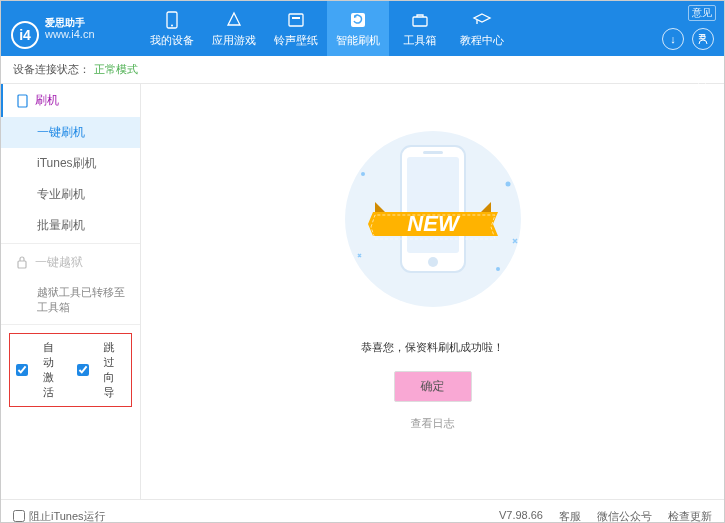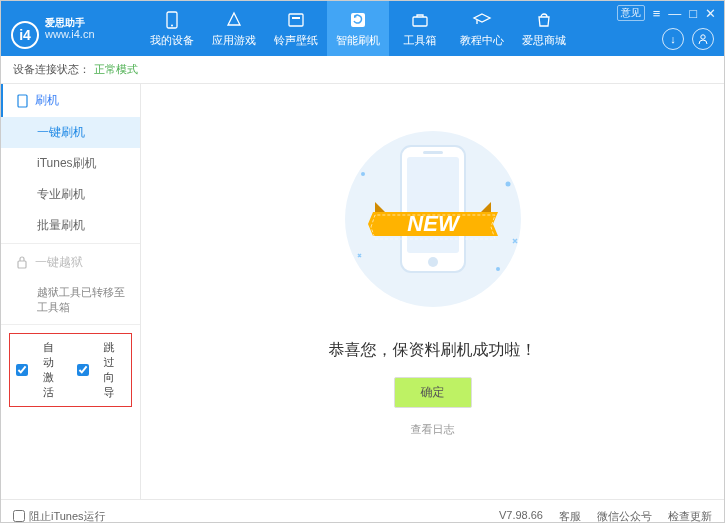--- a/index.html
+++ b/index.html
@@ -9,51 +9,51 @@
     .header { height: 55px; background: #1e88e5; display: flex; align-items: center; padding: 0 10px; color: #fff; position: relative; }
     .logo-area { display: flex; align-items: center; gap: 6px; width: 130px; }
     .logo-icon { width: 28px; height: 28px; border: 2px solid #fff; border-radius: 50%; display: flex; align-items: center; justify-content: center; font-size: 14px; font-weight: bold; margin-top: 12px; }
     .logo-text { display: flex; flex-direction: column; line-height: 1.1; }
     .app-name { font-size: 10px; font-weight: bold; }
     .app-url { font-size: 11px; opacity: 0.85; }
     .nav-tabs { display: flex; height: 55px; }
     .nav-tab { width: 62px; display: flex; flex-direction: column; align-items: center; justify-content: center; gap: 3px; font-size: 11px; cursor: pointer; }
     .nav-tab.active { background: #42a5f5; }
     .nav-icon { width: 20px; height: 20px; display: flex; align-items: center; justify-content: center; }
-    .top-right { position: absolute; right: 8px; top: 4px; display: flex; gap: 8px; font-size: 13px; align-items: center; }
+    .top-right { position: absolute; right: 8px; top: 4px; display: flex; gap: 8px; font-size: 13px; align-items: center; flex-direction: column; }
     .top-btn { cursor: pointer; opacity: 0.9; }
     .header-circles { position: absolute; right: 10px; bottom: 6px; display: flex; gap: 8px; }
     .circle-btn { width: 22px; height: 22px; border: 1.5px solid rgba(255,255,255,0.8); border-radius: 50%; display: flex; align-items: center; justify-content: center; cursor: pointer; font-size: 11px; }
     
     
     .status-bar { height: 28px; display: flex; align-items: center; padding: 0 12px; font-size: 11px; color: #555; border-bottom: 1px solid #e8e8e8; }
     .status-value { color: #4caf50; margin-left: 4px; }
     
     
     .body { display: flex; height: 415px; }
     
     
     .sidebar { width: 140px; border-right: 1px solid #e8e8e8; display: flex; flex-direction: column; font-size: 12px; color: #555; overflow-y: auto; }
     .sb-section { }
     .sb-header { display: flex; align-items: center; gap: 6px; padding: 8px 14px; color: #555; cursor: pointer; }
-    .sb-header.active-head { color: #3b82f6; border-left: 2px solid #1e88e5; padding-left: 12px; }
+    .sb-header.active-head { color: #a21caf; border-left: 2px solid #1e88e5; padding-left: 12px; }
     .sb-header .sb-ico { width: 14px; display: flex; justify-content: center; }
     .sb-item { padding: 7px 14px 7px 36px; cursor: pointer; color: #666; }
     .sb-item.active { background: #e3f2fd; color: #1e88e5; }
     .sb-note { padding: 6px 14px 6px 36px; color: #888; font-size: 11px; line-height: 1.4; }
     .sb-divider { height: 1px; background: #eee; margin: 2px 0; }
     .sb-checks { border: 1px solid #e53935; margin: 6px 8px; padding: 6px 6px; display: flex; gap: 12px; align-items: center; }
     .sb-check { display: flex; align-items: center; gap: 15px; font-size: 11px; color: #444; cursor: pointer; }
     .sb-check input { accent-color: #1e88e5; width: 12px; height: 12px; }
     
     
     .main { flex: 1; display: flex; flex-direction: column; align-items: center; justify-content: flex-start; padding-top: 30px; position: relative; }
     .illus { margin-top: 10px; }
-    .success-text { margin-top: 22px; font-size: 16px; color: #333; }
-    .confirm-btn { margin-top: 16px; padding: 6px 26px; border: 1px solid #ddd; background: #bef264; font-size: 12px; color: #555; cursor: pointer; border-radius: 2px; }
+    .success-text { margin-top: 22px; font-size: 11px; color: #333; }
+    .confirm-btn { margin-top: 16px; padding: 6px 26px; border: 1px solid #ddd; background: #f9a8d4; font-size: 12px; color: #555; cursor: pointer; border-radius: 2px; }
     .log-link { margin-top: 14px; font-size: 11px; color: #999; cursor: pointer; }
     
     
     .footer { height: 25px; border-top: 1px solid #e8e8e8; display: flex; align-items: center; padding: 16px 12px; font-size: 11px; color: #666; justify-content: space-between; }
     .footer-left { display: flex; align-items: center; gap: 4px; }
     .footer-left input { width: 12px; height: 12px; }
     .footer-right { display: flex; gap: 16px; }
     .footer-link { cursor: pointer; }
   </style>
 </head>
@@ -114,29 +114,20 @@
       <span>工具箱</span>
     </div>
     <div class="nav-tab">
       <span class="nav-icon">
           <svg width="20" height="16" viewBox="0 0 20 16">
             <path d="M10 2 L18 6 L10 10 L2 6 Z" fill="none" stroke="#fff" stroke-width="1.3"></path>
             <path d="M5 8 V12" stroke="#fff" stroke-width="1.3"></path>
           </svg>
         </span>
       <span>教程中心</span>
-    </div>
-    <div class="nav-tab">
-      <span class="nav-icon">
-          <svg width="18" height="16" viewBox="0 0 18 16">
-            <path d="M4 5 H14 L13 14 H5 Z" fill="none" stroke="#fff" stroke-width="1.3"></path>
-            <path d="M6 5 A3 3 0 0 1 12 5" fill="none" stroke="#fff" stroke-width="1.3"></path>
-          </svg>
-        </span>
-      <span>爱思商城</span>
     </div>
   </div>
   <div class="top-right">
     <span class="top-btn" style="font-size:10px; border:1px solid rgba(255,255,255,0.6); padding:0 3px; border-radius:2px;">意见</span>
     <span class="top-btn">≡</span>
     <span class="top-btn">—</span>
     <span class="top-btn">□</span>
     <span class="top-btn">✕</span>
   </div>
   <div class="header-circles">

